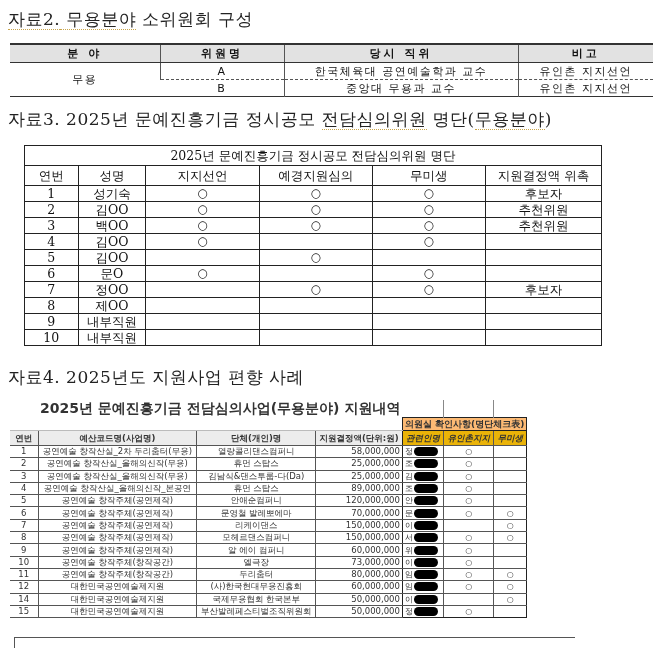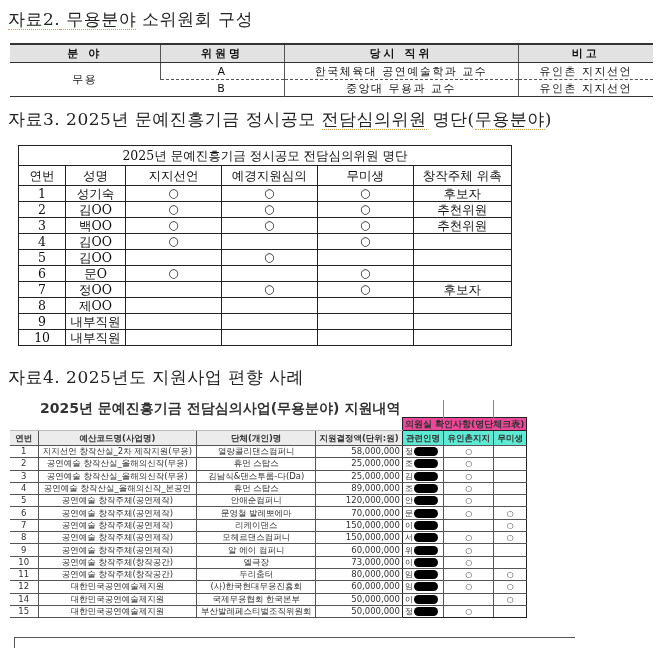--- a/index.html
+++ b/index.html
@@ -23,45 +23,45 @@
   #t2 th {
     background: #e2e2e2; font-weight: bold; height: 17px; padding: 0;
     border-bottom: 1px solid #333; border-left: 1px solid #555; letter-spacing: 3px;
   }
   #t2 td { height: 16px; padding: 0; text-align: center; border-left: 1px solid #555; letter-spacing: 1.5px; }
   #t2 tr.r1 td.dash { border-bottom: 1px dashed #555; }
   #t2 th:first-child, #t2 td:first-child { border-left: none; }
 
   
   #t3 {
-    position: absolute; left: 18px; top: 145px; width: 494px;
+    position: absolute; left: 24px; top: 145px; width: 578px;
     border-collapse: collapse; font-size: 12.5px;
     font-family: "DejaVu Serif", "Liberation Serif", serif;
     border: 1px solid #222;
   }
   #t3 td { border: 1px solid #222; height: 15px; padding: 0; text-align: center; line-height: 15px; }
   #t3 .cap { height: 19px; }
   #t3 .hdr td { height: 19px; }
   #t3 .circle { font-family: "DejaVu Sans", sans-serif; font-size: 12px; }
 
   
   #t4wrap { position: absolute; left: 10px; top: 400px; width: 520px; }
   #t4 { border-collapse: collapse; font-size: 8.5px; color: #333; table-layout: fixed; }
   #t4 td {
     padding: 0 2px; height: 11.3px; line-height: 11px; text-align: center;
     border-bottom: 1px solid #555; border-left: 1px solid #555; white-space: nowrap; overflow: hidden;
   }
   #t4 td.num { text-align: right; }
   #t4 .titlerow td { border: none; height: 17px; font-weight: bold; font-size: 14px; text-align: center; }
   #t4 .subrow td { border-bottom: 1px solid #bbb; border-left: none; height: 12px; }
   #t4 .subrow td.checkhead {
-    border: 1.5px solid #222; font-weight: bold; font-size: 9px; background: #ec4899;
+    border: 1.5px solid #222; font-weight: bold; font-size: 9px; background: #fdba74;
   }
   #t4 .hdr td { background: #ececec; font-weight: bold; height: 14px; border-top: 1px solid #555; }
-  #t4 .hdr td.k1, #t4 .hdr td.k2, #t4 .hdr td.k3 { background: #5eead4; }
+  #t4 .hdr td.k1, #t4 .hdr td.k2, #t4 .hdr td.k3 { background: #eab308; font-style: italic; }
   #t4 td.k1 { border-left: 1.5px solid #222; }
   #t4 td.k3 { border-right: 1.5px solid #222; }
   #t4 tr.last td.k1, #t4 tr.last td.k2, #t4 tr.last td.k3 { border-bottom: 1.5px solid #222; }
   #t4 .total td.k1, #t4 .total td.k2, #t4 .total td.k3 { border: none; border-left: 1px solid #eee; }
   #t4 .first { border-left: none !important; }
   .redact {
     display: inline-block; width: 24px; height: 9px; background: #000; border-radius: 5px;
     vertical-align: middle; margin-left: 1px;
   }
   .initial { font-size: 8px; vertical-align: middle; }
@@ -120,21 +120,21 @@
   <tbody>
       <tr>
         <td colspan="6" class="cap">2025년 문예진흥기금 정시공모 전담심의위원 명단</td>
       </tr>
   <tr class="hdr">
     <td>연번</td>
     <td>성명</td>
     <td>지지선언</td>
     <td>예경지원심의</td>
     <td>무미생</td>
-    <td>창작주체 위촉</td>
+    <td>지원결정액 위촉</td>
   </tr>
   <tr>
         <td>1</td>
         <td>성기숙</td>
         <td class="circle">○</td>
         <td class="circle">○</td>
         <td class="circle">○</td>
         <td>후보자</td>
       </tr>
   <tr>
@@ -244,21 +244,21 @@
     <td class="first">연번</td>
     <td>예산코드명(사업명)</td>
     <td>단체(개인)명</td>
     <td>지원결정액(단위:원)</td>
     <td class="k1">관련인명</td>
     <td class="k2">유인촌지지</td>
     <td class="k3">무미생</td>
   </tr>
   <tr>
           <td class="first">1</td>
-          <td>지지선언 창작산실_2차 제작지원(무용)</td>
+          <td>공연예술 창작산실_2차 두리춤터(무용)</td>
           <td>열랑콜리댄스컴퍼니</td>
           <td class="num">58,000,000</td>
           <td class="k1" style="text-align:left"><span class="initial">정</span><span class="redact"></span></td>
           <td class="k2 dot">○</td>
           <td class="k3 dot"></td>
         </tr>
   <tr>
           <td class="first">2</td>
           <td>공연예술 창작산실_올해의신작(무용)</td>
           <td>휴먼 스탑스</td>

